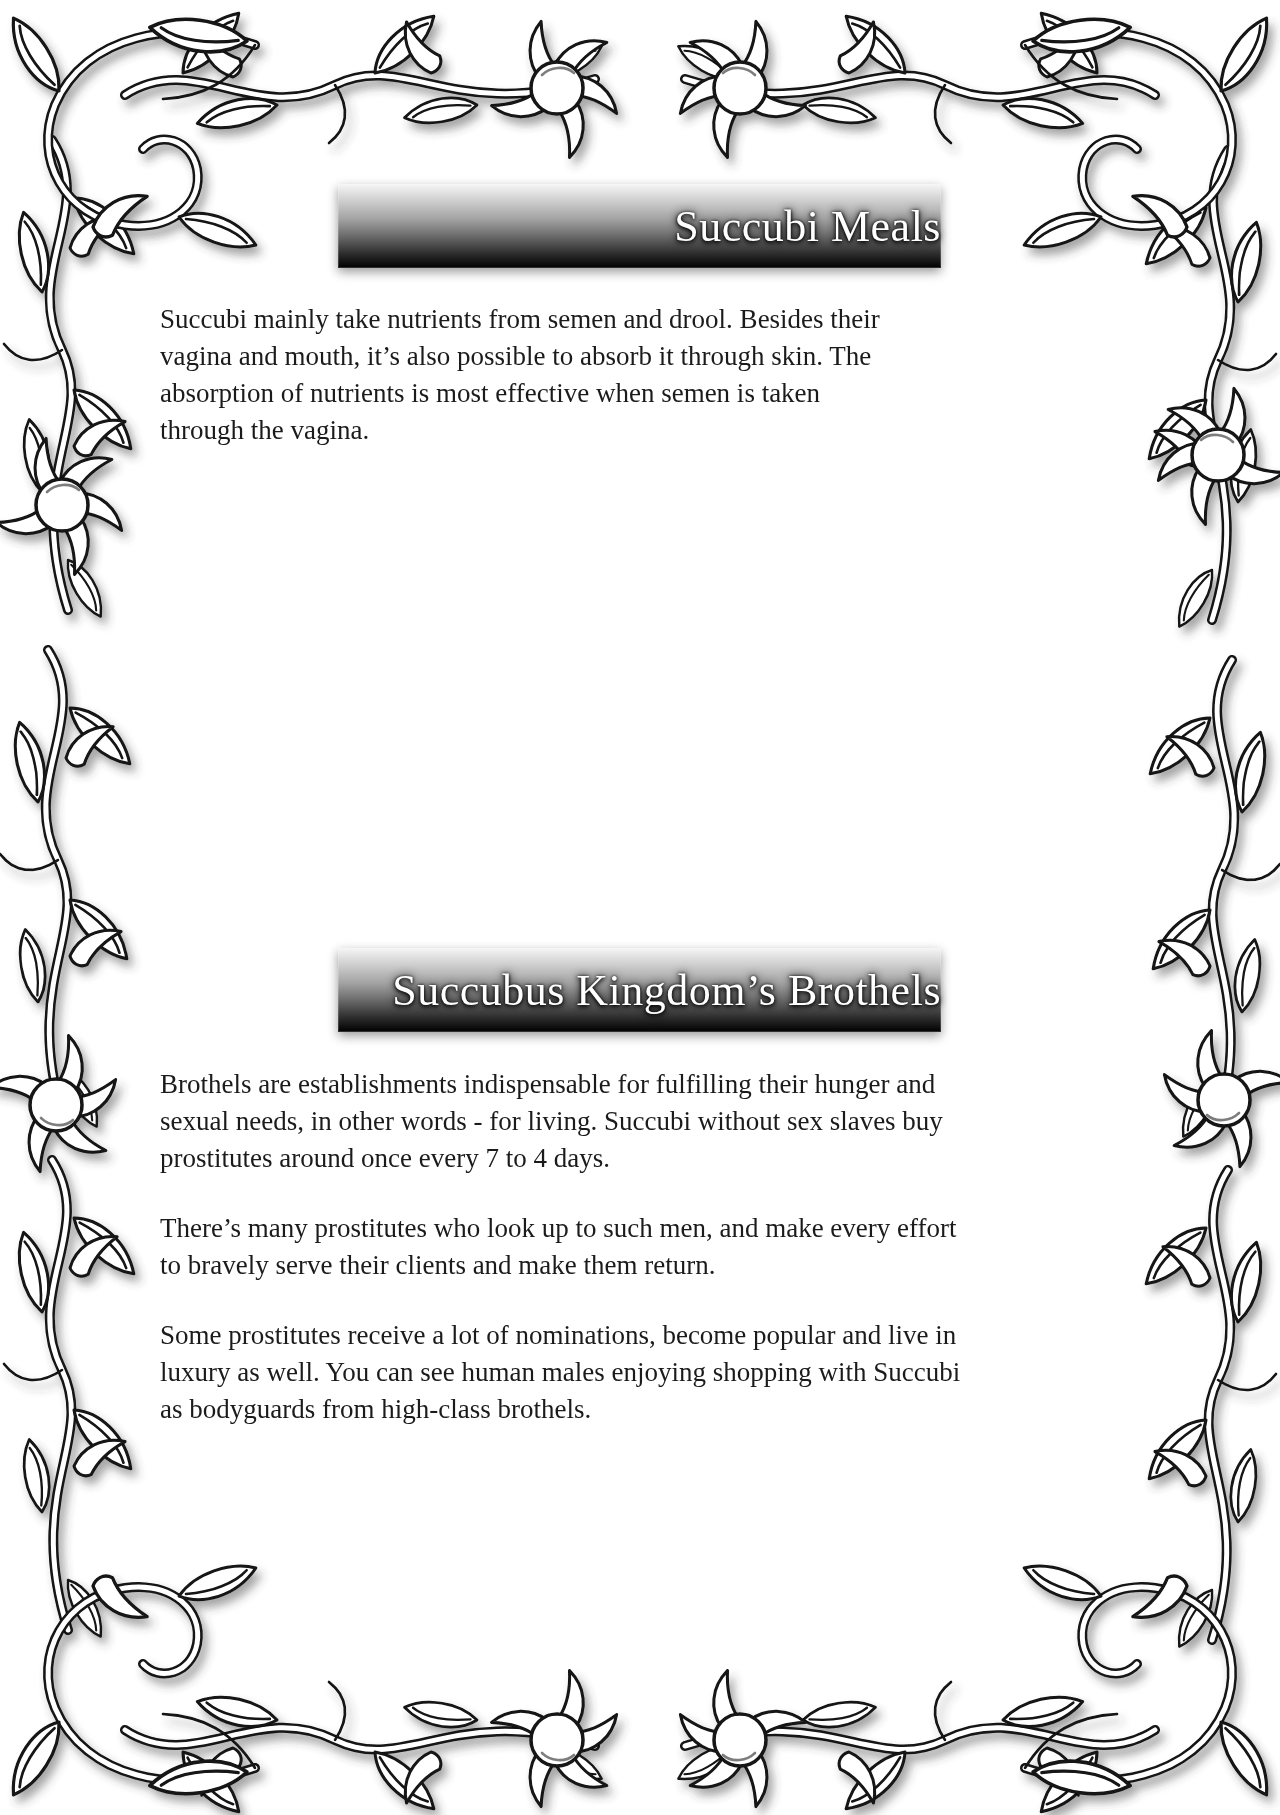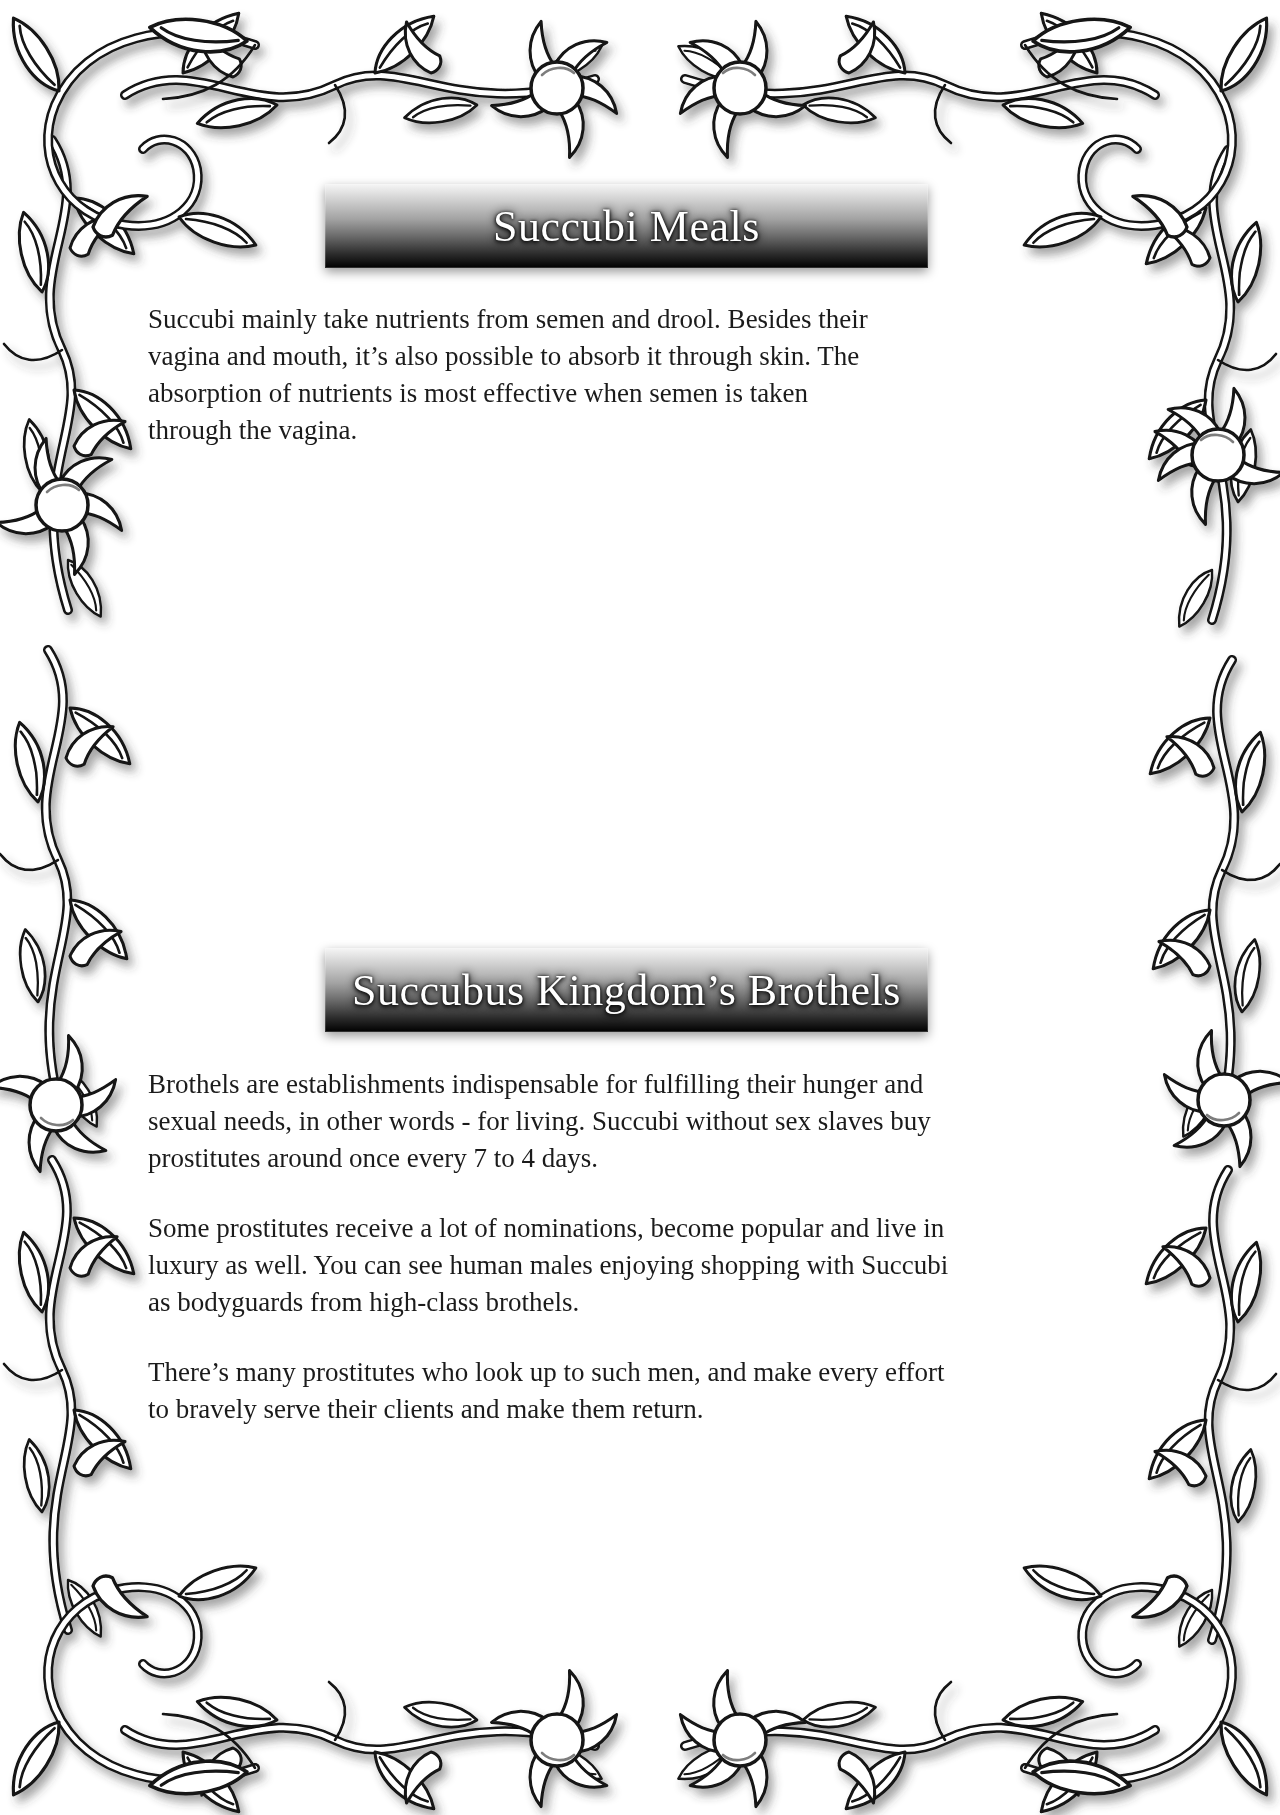--- a/index.html
+++ b/index.html
@@ -9,38 +9,38 @@
     font-family:"Liberation Serif","DejaVu Serif",serif;
   }
   
   #frame{position:absolute;left:0;top:0;width:1280px;height:1815px;pointer-events:none;}
   .tube1{fill:none;stroke:#121212;stroke-width:10;stroke-linecap:round;}
   .tube2{fill:none;stroke:#ffffff;stroke-width:5;stroke-linecap:round;}
   .line{fill:none;stroke:#121212;stroke-width:2.6;stroke-linecap:round;}
   .petal{fill:#ffffff;stroke:#121212;stroke-width:3;}
   
   .banner{
-    position:absolute;left:325px;width:603px;height:84px;
-    display:flex;align-items:center;justify-content:center;
+    position:absolute;left:338px;width:603px;height:84px;
+    display:flex;align-items:center;justify-content:flex-end;
     background:linear-gradient(180deg,#f6f6f6 0%,#d2d2d2 18%,#a2a2a2 42%,#6b6b6b 62%,#2a2a2a 84%,#000000 100%);
     box-shadow:0 4px 10px rgba(0,0,0,.40), inset 0 0 0 1px rgba(255,255,255,.18);
     color:#ffffff;font-size:44px;letter-spacing:.5px;
     text-shadow:0 0 10px rgba(0,0,0,.95),0 2px 4px rgba(0,0,0,.85),0 0 3px rgba(0,0,0,.8);
     white-space:nowrap;
   }
   #banner-1{top:184px;}
   #banner-2{top:948px;}
   
   .text-block{
     position:absolute;left:148px;width:1004px;
     font-size:27px;line-height:37px;color:#1b1b1b;
   }
   #text-block-1{top:301px;}
   #text-block-2{top:1066px;}
-  .text-block p{margin:0 0 33px 0;white-space:pre-line;}
+  .text-block p{margin:0 0 33px 12px;white-space:pre-line;}
 </style>
 </head>
 <body>
 
 <svg id="frame" viewBox="0 0 1280 1815" xmlns="http://www.w3.org/2000/svg">
   <defs>
     <filter id="soft" x="-40%" y="-40%" width="180%" height="180%">
       <feDropShadow dx="5" dy="7" stdDeviation="5" flood-color="#3a3a3a" flood-opacity="0.45"></feDropShadow>
     </filter>
     <g id="leaf">
@@ -127,18 +127,18 @@
 </div>
 
 <div class="banner" id="banner-2">
   <span>Succubus Kingdom’s Brothels</span>
 </div>
 
 <div class="text-block" id="text-block-2">
   <p>Brothels are establishments indispensable for fulfilling their hunger and
 sexual needs, in other words - for living. Succubi without sex slaves buy
 prostitutes around once every 7 to 4 days.</p>
+  <p>There’s many prostitutes who look up to such men, and make every effort
+to bravely serve their clients and make them return.</p>
   <p>Some prostitutes receive a lot of nominations, become popular and live in
 luxury as well. You can see human males enjoying shopping with Succubi
 as bodyguards from high-class brothels.</p>
-  <p>There’s many prostitutes who look up to such men, and make every effort
-to bravely serve their clients and make them return.</p>
 </div>
 
 </body></html>

